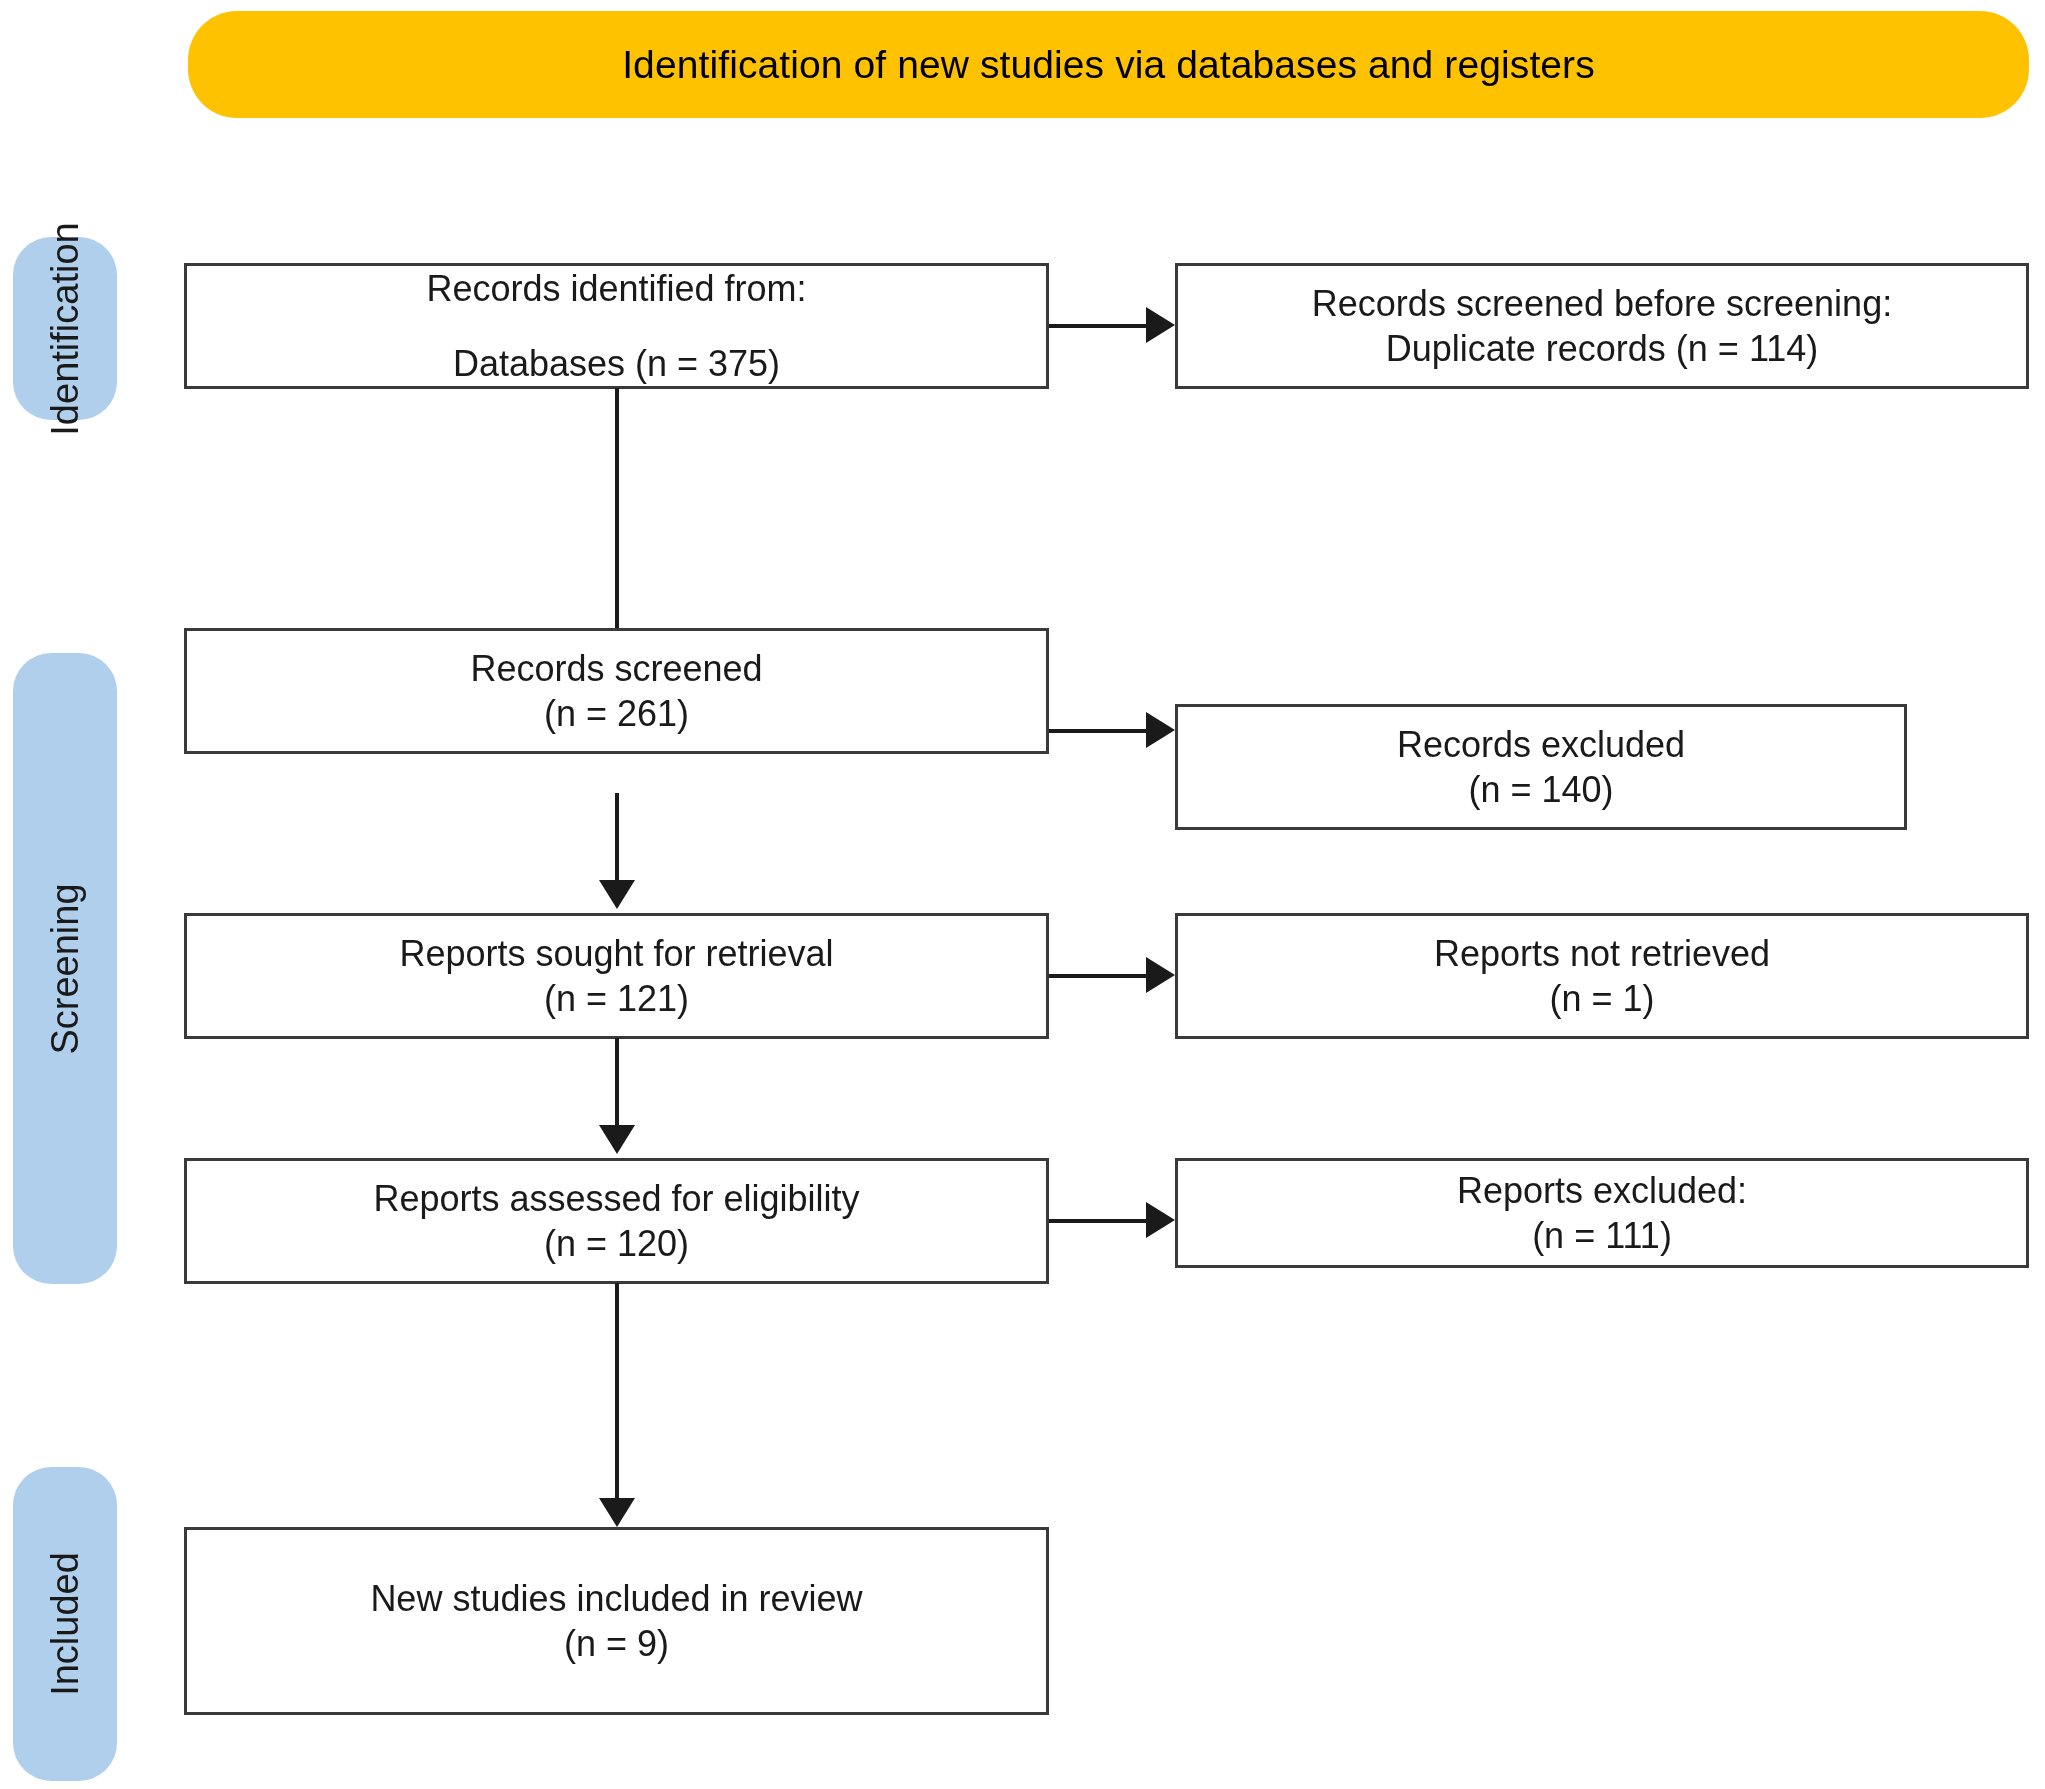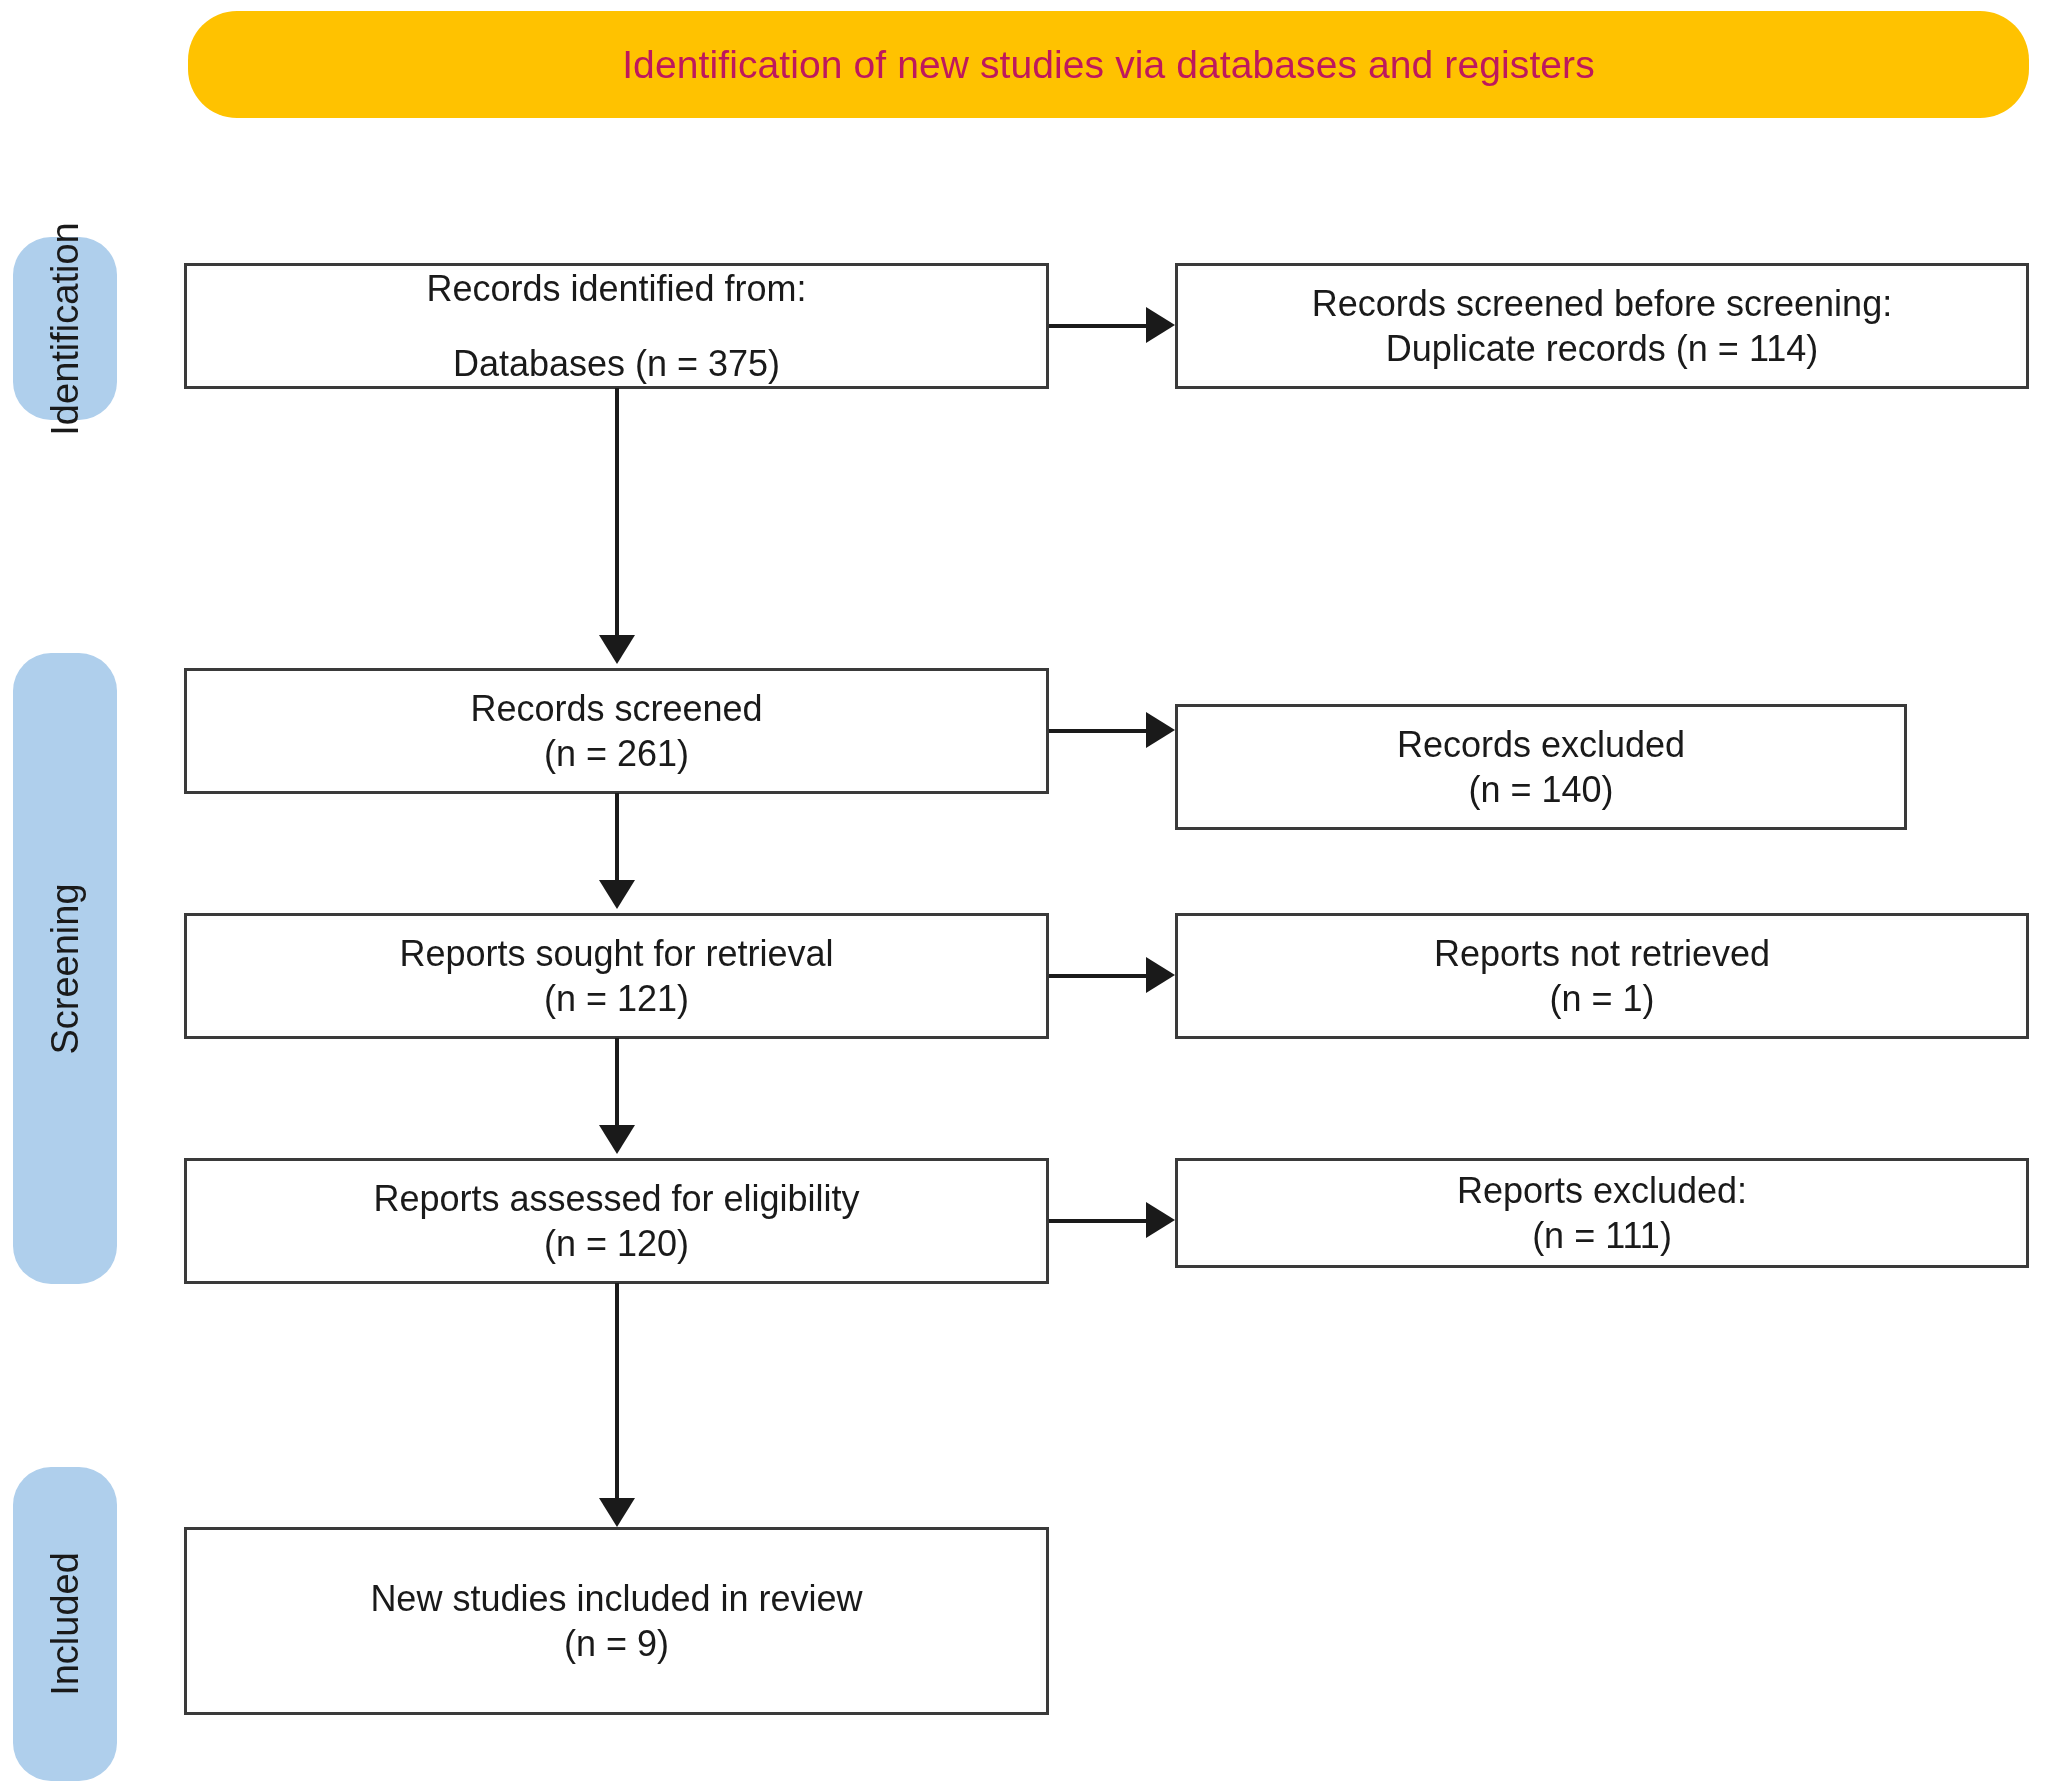--- a/index.html
+++ b/index.html
@@ -26,21 +26,21 @@
     width: 1841px;
     height: 107px;
     background: #FFC200;
     border-radius: 49px;
     display: flex;
     align-items: center;
     justify-content: center;
   }
   .banner-label {
     font-size: 39px;
-    color: #be185d;
+    color: #000000;
     letter-spacing: 0.1px;
     white-space: nowrap;
   }
 
   
   .stage-pill {
     position: absolute;
     background: #AFCFEC;
     border-radius: 38px;
     width: 104px;
@@ -133,21 +133,21 @@
     <div class="flow-line">Records screened before screening:</div>
     <div class="flow-line">Duplicate records (n = 114)</div>
   </div>
 
   <div class="h-line" style="left:1049px; top:324px; width:97px;"></div>
   <div class="h-arrow" style="left:1146px; top:307px;"></div>
 
   <div class="v-line" style="left:615px; top:388px; height:248px;"></div>
   <div class="v-arrow" style="left:599px; top:635px;"></div>
 
-  <div class="flow-box" style="left:184px; top:668px; width:865px; height:126px;">
+  <div class="flow-box" style="left:184px; top:628px; width:865px; height:126px;">
     <div class="flow-line">Records screened</div>
     <div class="flow-line">(n = 261)</div>
   </div>
 
   <div class="flow-box" style="left:1175px; top:704px; width:732px; height:126px;">
     <div class="flow-line">Records excluded</div>
     <div class="flow-line">(n = 140)</div>
   </div>
 
   <div class="h-line" style="left:1049px; top:729px; width:97px;"></div>

